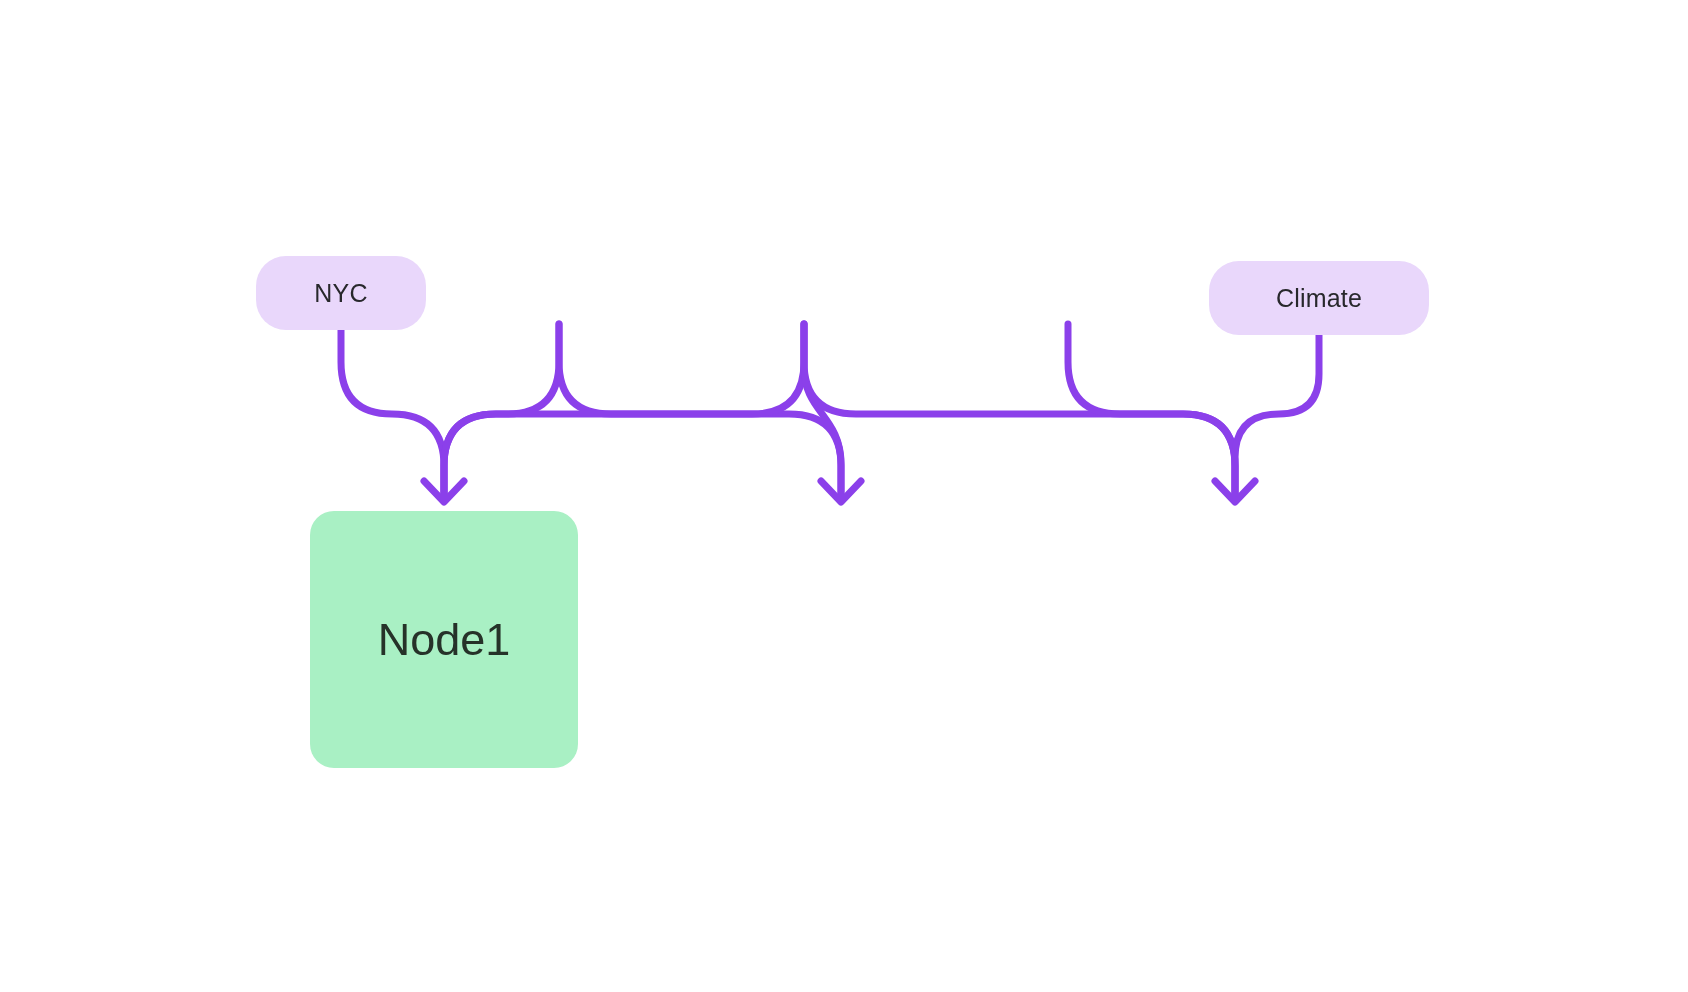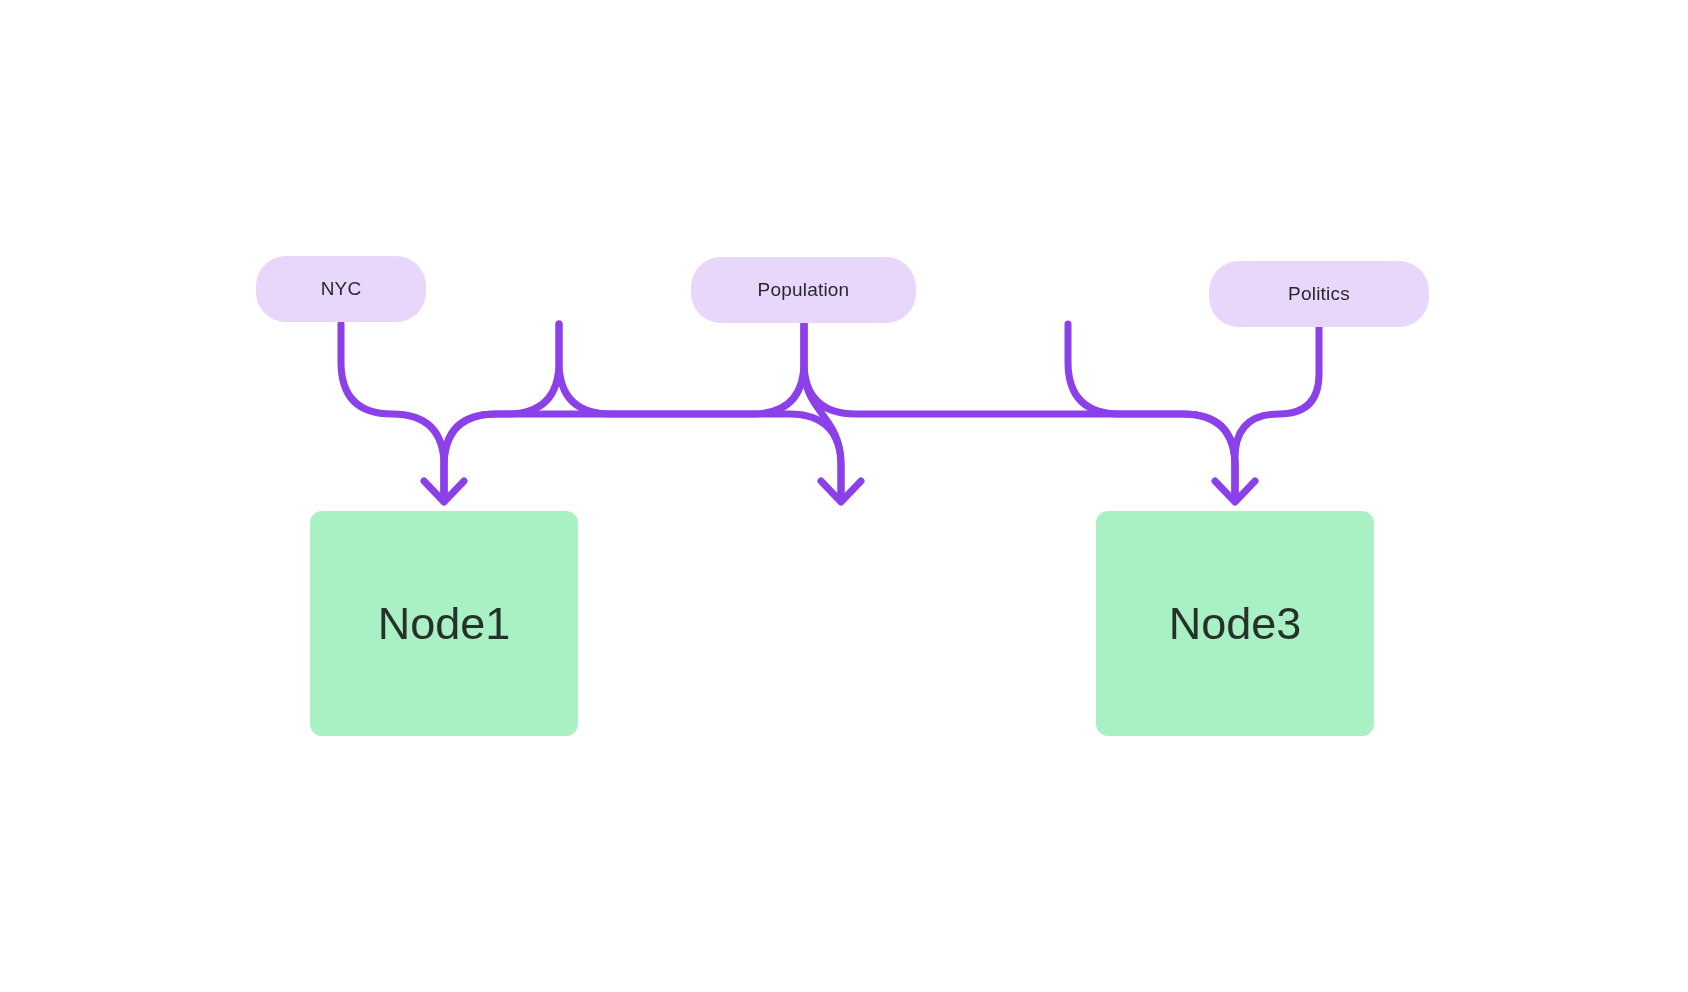--- a/index.html
+++ b/index.html
@@ -13,33 +13,33 @@
   html,body{margin:0;padding:0;background:var(--bg);}
   #canvas{
     position:relative;
     width:1688px;height:992px;
     background:var(--bg);
     overflow:hidden;
     font-family:"Liberation Sans", sans-serif;
   }
   .tag{
     position:absolute;
-    height:66px;
+    height:74px;
     background:var(--tag-fill);
     border-radius:30px;
     display:flex;align-items:center;justify-content:center;
-    font-size:19px;font-weight:500;color:var(--text);
+    font-size:25px;font-weight:500;color:var(--text);
     letter-spacing:0.2px;
     box-sizing:border-box;
   }
   .node{
     position:absolute;
-    height:225px;
+    height:257px;
     background:var(--node-fill);
-    border-radius:12px;
+    border-radius:24px;
     display:flex;align-items:center;justify-content:center;
     font-size:45px;font-weight:500;color:var(--node-text);
     box-sizing:border-box;
   }
   #edges{position:absolute;left:0;top:0;width:1688px;height:992px;pointer-events:none;}
   #edges path{stroke:var(--edge);stroke-width:7;fill:none;stroke-linecap:round;stroke-linejoin:round;}
 </style>
 </head>
 <body>
 
@@ -53,19 +53,17 @@
     <path d="M 804 324 V 368 C 804 412 841 416 841 464 V 500"></path>
     <path d="M 804 324 V 362 Q 804 414 856 414 L 1183 414 Q 1235 414 1235 466 V 500"></path>
     <path d="M 1068 324 V 362 Q 1068 414 1120 414 L 1183 414 Q 1235 414 1235 466 V 500"></path>
     <path d="M 1319 324 V 374 Q 1319 414 1279 414 Q 1235 414 1235 458 V 500"></path>
     <path d="M 424 481 L 444 502 L 464 481"></path>
     <path d="M 821 481 L 841 502 L 861 481"></path>
     <path d="M 1215 481 L 1235 502 L 1255 481"></path>
   </svg>
 
   <div class="tag" style="left:256px;top:256px;width:170px">NYC</div>
-  <div class="tag" style="left:691px;top:257px;width:225px">Population</div>
-  <div class="tag" style="left:1209px;top:261px;width:220px">Politics</div>
+  <div class="tag" style="left:1209px;top:261px;width:220px">Climate</div>
 
   <div class="node" style="left:310px;top:511px;width:268px">Node1</div>
-  <div class="node" style="left:1096px;top:511px;width:278px">Node3</div>
 
 </div>
 
 </body></html>

